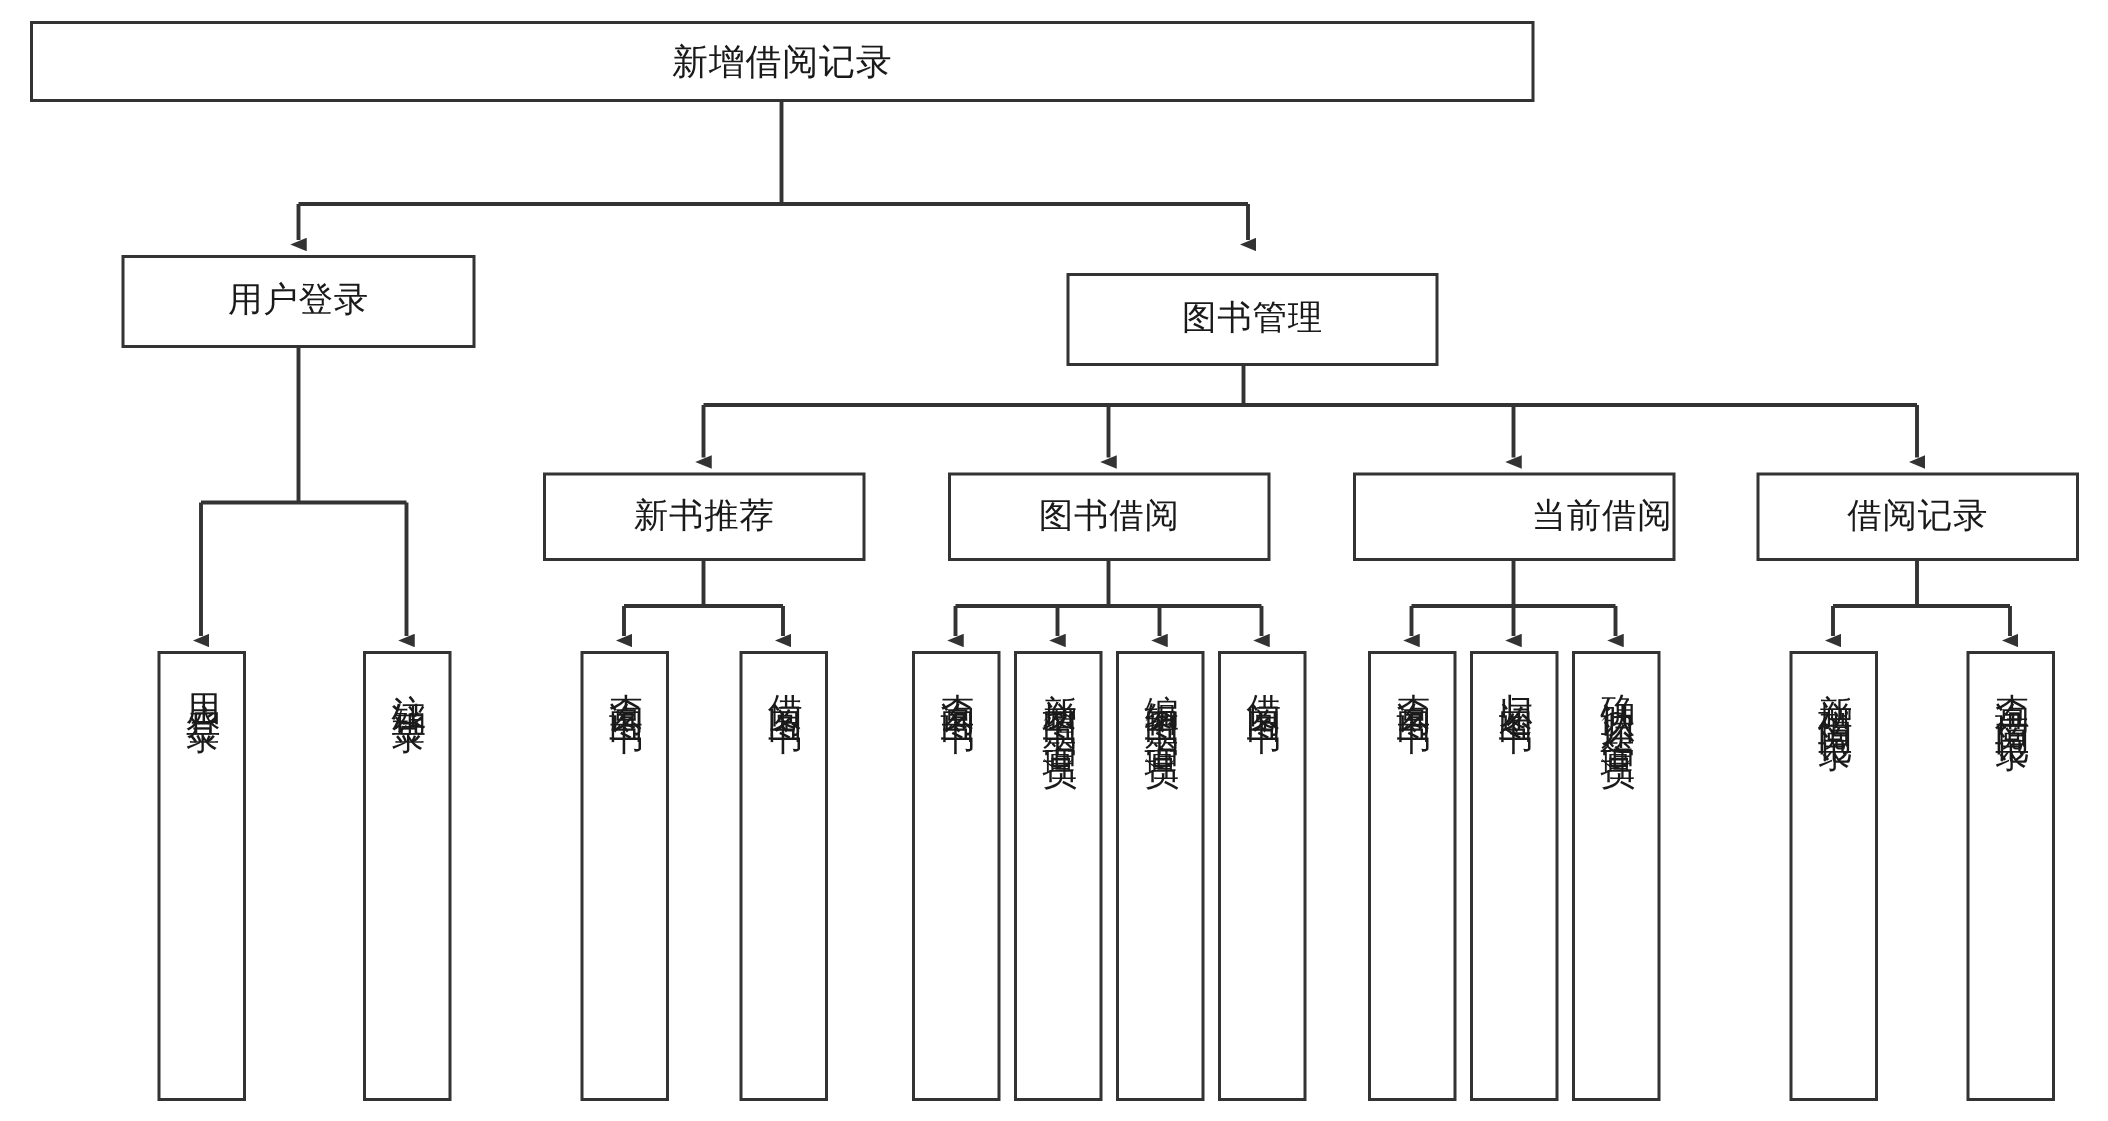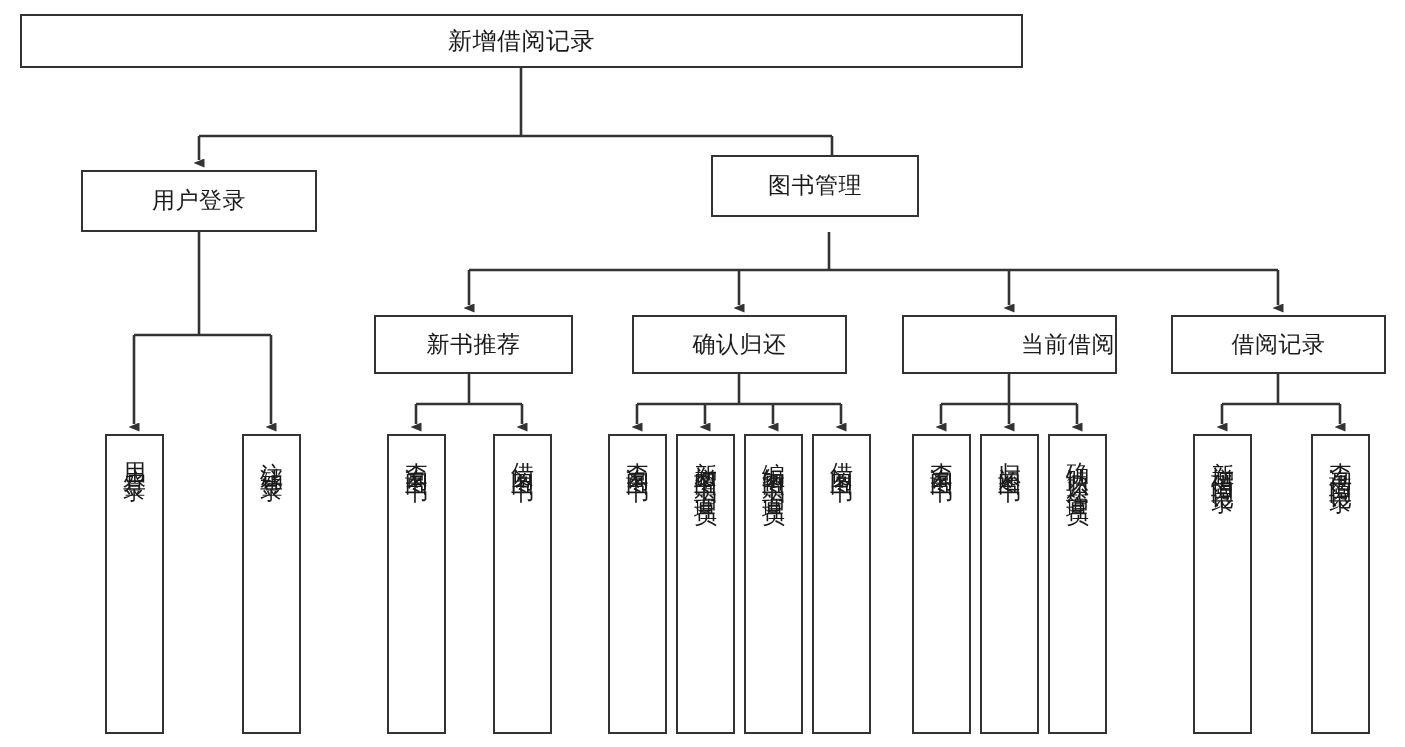--- a/index.html
+++ b/index.html
@@ -127,29 +127,29 @@
     </g>
   </svg>
 
   <div class="node h root" style="left:20px; top:14px; width:1003px; height:54px;">
     <span class="lbl">新增借阅记录</span>
   </div>
 
   <div class="node h" style="left:81px; top:170px; width:236px; height:62px;">
     <span class="lbl">用户登录</span>
   </div>
-  <div class="node h" style="left:711px; top:155px; width:208px; height:62px;">
+  <div class="node h" style="left:711px; top:182px; width:248px; height:62px;">
     <span class="lbl">图书管理</span>
   </div>
 
-  <div class="node h" style="left:362px; top:315px; width:199px; height:59px;margin-left:12px;">
+  <div class="node h" style="left:362px; top:315px; width:215px; height:59px;">
     <span class="lbl">新书推荐</span>
   </div>
   <div class="node h" style="left:632px; top:315px; width:215px; height:59px;">
-    <span class="lbl">确认归还</span>
+    <span class="lbl">图书借阅</span>
   </div>
   <div class="node h" style="left:902px; top:315px; width:215px; height:59px;justify-content:flex-end;">
     <span class="lbl">当前借阅</span>
   </div>
   <div class="node h" style="left:1171px; top:315px; width:215px; height:59px;">
     <span class="lbl">借阅记录</span>
   </div>
 
   <div class="node v" style="left:105px; top:434px; width:59px; height:300px;">
     <span class="lbl">用户登录</span>

